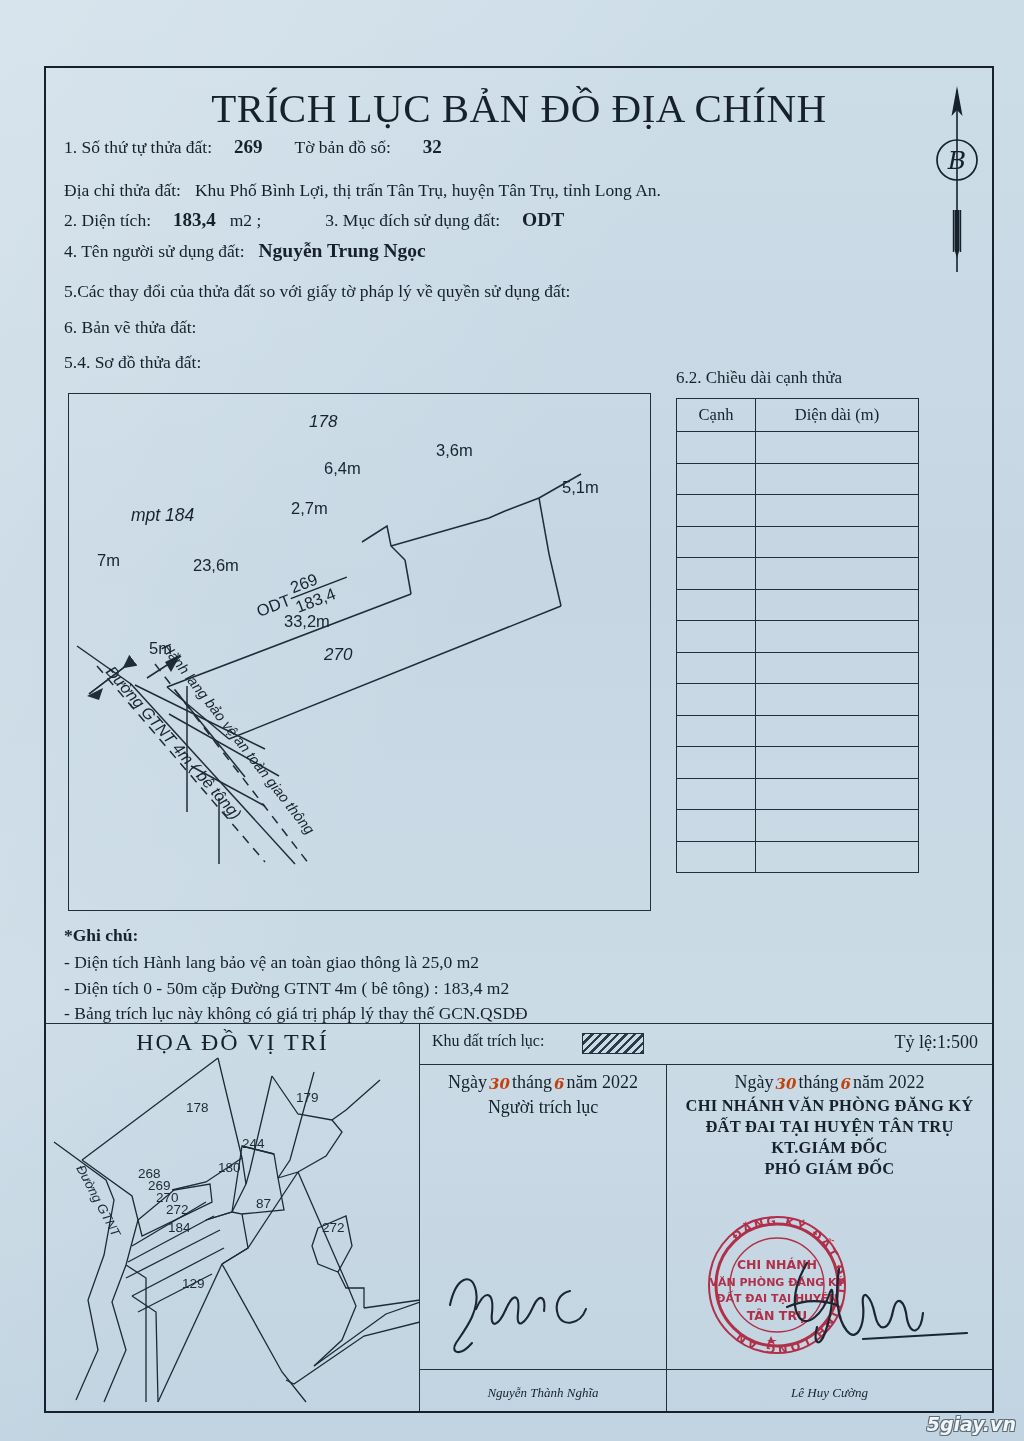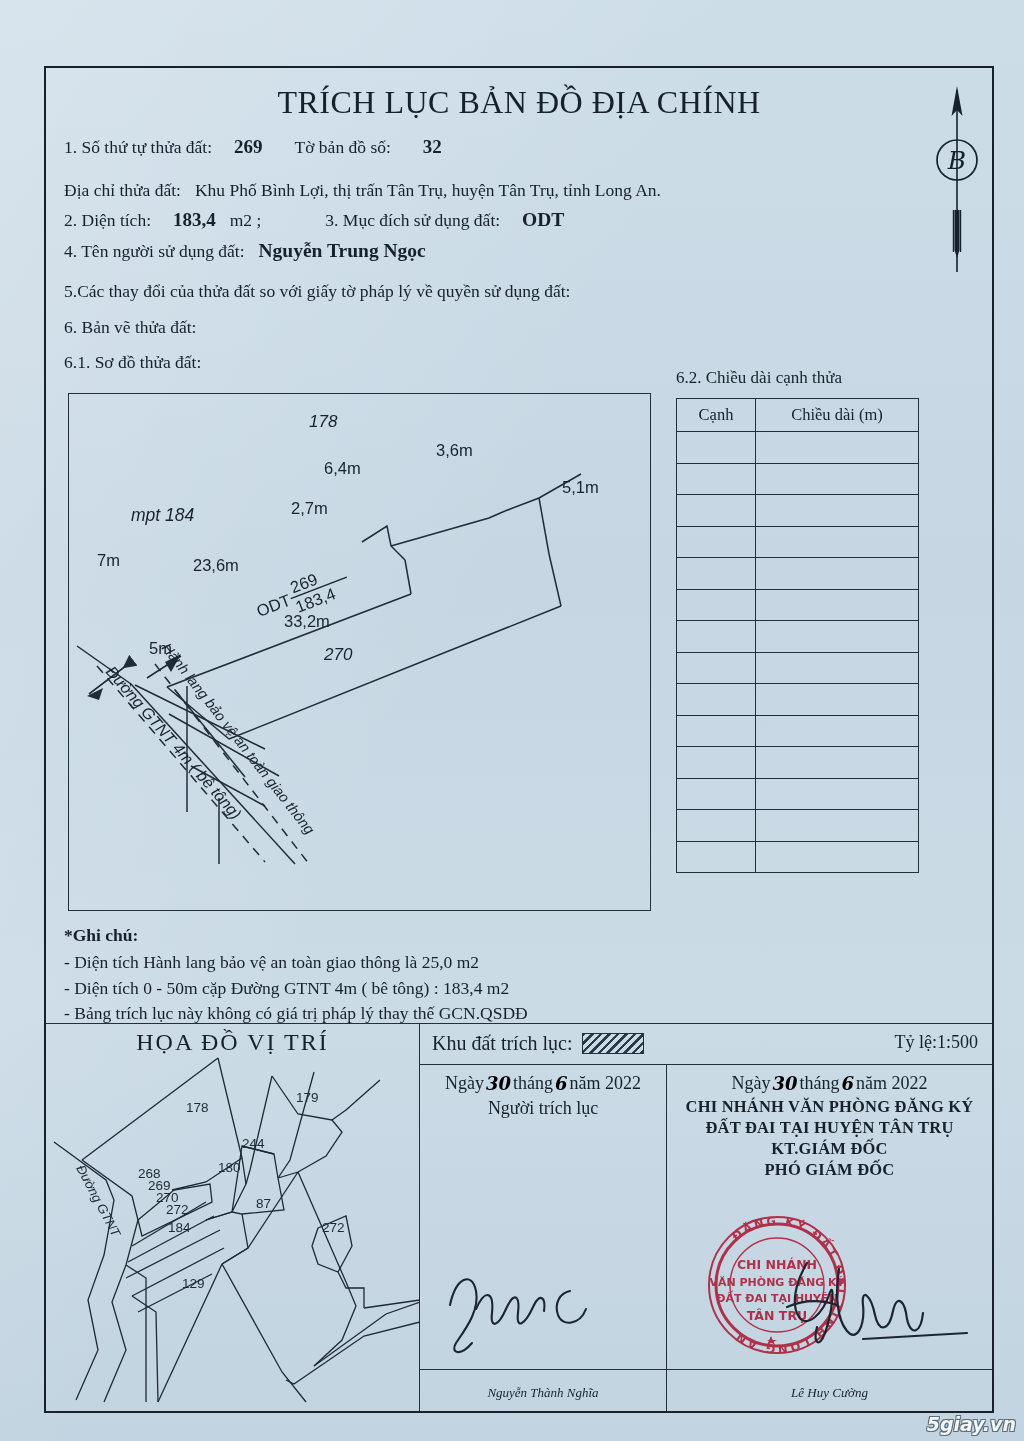--- a/index.html
+++ b/index.html
@@ -20,21 +20,21 @@
   }
   #frame{
     position:absolute;
     left:44px;top:66px;width:950px;height:1347px;
     border:2.5px solid #16212b;
     box-sizing:border-box;
   }
   .title{
     position:absolute;left:0;right:0;top:16px;
     text-align:center;
-    font-size:32px;letter-spacing:.5px;
+    font-size:41px;letter-spacing:.5px;
     font-family:"Liberation Serif", serif;
   }
   
   #compass{position:absolute;right:12px;top:14px;width:46px;height:190px;}
   
   .hdr{position:absolute;left:18px;right:70px;}
   .line{font-size:17.5px;line-height:1.32;white-space:nowrap;}
   .line .val{font-weight:bold;font-size:19px;}
   .line .valbig{font-weight:bold;font-size:19.5px;}
   .sp1{display:inline-block;width:22px;}
@@ -74,36 +74,36 @@
     position:absolute;left:0;top:0;width:374px;height:100%;
     border-right:1.8px solid #23303b;box-sizing:border-box;
   }
   #loctitle{text-align:center;font-size:24px;letter-spacing:2px;padding-top:5px;}
   #locsvg{position:absolute;left:0;top:26px;}
   #rightcol{position:absolute;left:374px;right:0;top:0;bottom:0;}
   #scalerow{
     position:absolute;left:0;right:0;top:0;height:41px;
     border-bottom:1.8px solid #23303b;box-sizing:border-box;
   }
-  #scalerow .lbl{position:absolute;left:12px;top:8px;font-size:20px;}
+  #scalerow .lbl{position:absolute;left:12px;top:8px;font-size:16px;}
   #hatchsw{
     position:absolute;left:162px;top:9px;width:60px;height:19px;
     border:1.4px solid #23303b;
     background:repeating-linear-gradient(-45deg,#2b3a46 0 2.4px,transparent 2.4px 6px);
   }
   #scalerow .scale{position:absolute;right:14px;top:8px;font-size:18px;margin-left:8px;}
   #sigrow{position:absolute;left:0;right:0;top:41px;bottom:0;}
   .sigcell{position:absolute;top:0;bottom:0;}
   #sigL{left:0;width:247px;border-right:1.8px solid #23303b;box-sizing:border-box;}
   #sigR{left:247px;right:0;}
   .dateline{text-align:center;font-size:18px;padding-top:7px;white-space:nowrap;}
   .hand{
     font-family:"DejaVu Serif", serif;
-    font-style:italic;font-size:18px;font-weight:bold;
-    color:#000000;padding:0 2px;position:relative;top:1px;
+    font-style:italic;font-size:15px;font-weight:bold;
+    color:#c2410c;padding:0 2px;position:relative;top:1px;
   }
   .role{text-align:center;font-size:18px;padding-top:4px;}
   .org{text-align:center;font-size:16.5px;font-weight:bold;line-height:1.28;letter-spacing:.2px;}
   .sigdiv{position:absolute;left:0;right:0;bottom:41px;border-bottom:1.5px solid #23303b;}
   .signame{position:absolute;left:0;right:0;bottom:10px;text-align:center;font-size:13px;font-style:italic;}
   .sigdraw{position:absolute;left:0;right:0;bottom:44px;height:120px;}
   
   #seal{position:absolute;left:30px;bottom:46px;width:160px;height:160px;}
   
   #wm{
@@ -145,21 +145,21 @@
     <div class="line" style="margin-top:5px;">
       <span>4. Tên người sử dụng đất:</span><span class="sp3"></span><span class="valbig">Nguyễn Trung Ngọc</span>
     </div>
     <div class="line" style="margin-top:16px;">
       <span>5.Các thay đổi của thửa đất so với giấy tờ pháp lý về quyền sử dụng đất:</span>
     </div>
     <div class="line" style="margin-top:13px;">
       <span>6. Bản vẽ thửa đất:</span>
     </div>
     <div class="line" style="margin-top:12px;">
-      <span>6.1. Sơ đồ thửa đất:</span>
+      <span>5.4. Sơ đồ thửa đất:</span>
     </div>
   </div>
 
   <div id="plotbox">
     <svg id="plotsvg" width="583" height="518" viewBox="0 0 583 518">
       <g fill="none" stroke="#202c37" stroke-width="1.5">
 
         <path d="M293 148 L318 132 L322 152 L336 166"></path>
         <path d="M322 152 L420 124 L436 117"></path>
         <path d="M436 117 L470 104"></path>
@@ -233,21 +233,21 @@
       </g>
     </svg>
   </div>
 
   <div id="sidewrap">
     <div id="sidetitle">6.2. Chiều dài cạnh thửa</div>
     <table class="edges">
       <thead>
         <tr>
           <th class="c1">Cạnh</th>
-          <th>Chiều dài (m)</th>
+          <th>Diện dài (m)</th>
         </tr>
       </thead>
       <tbody id="edge-rows">
           <tr>
             <td class="c1"></td>
             <td></td>
           </tr>
           <tr>
             <td class="c1"></td>
             <td></td>

